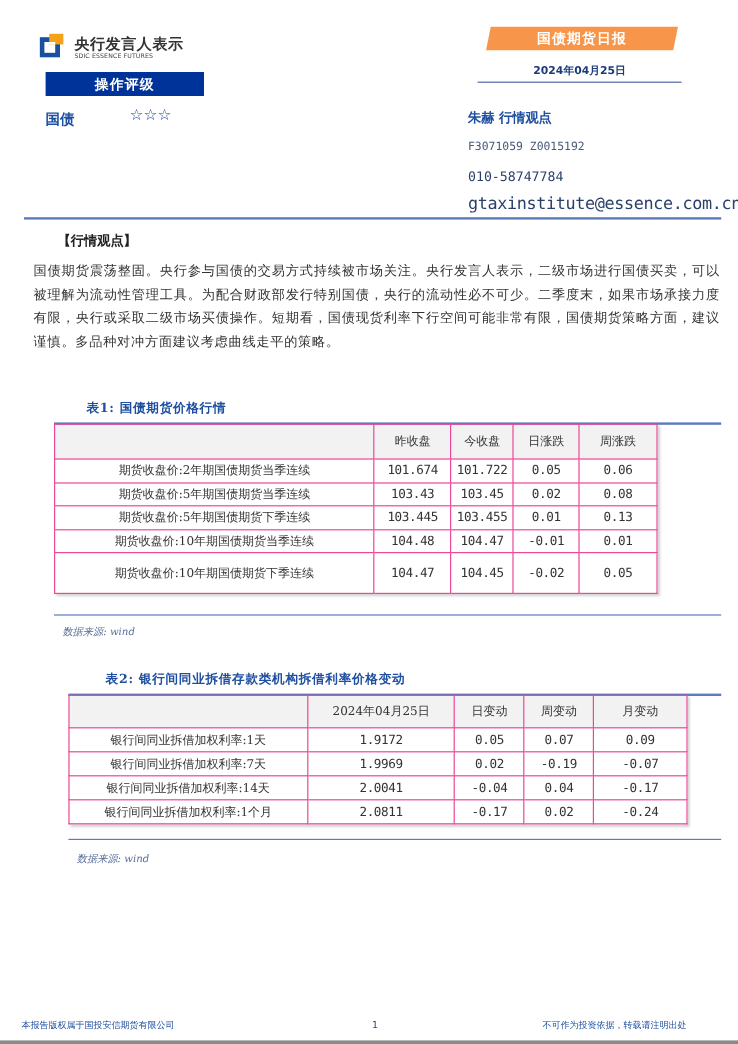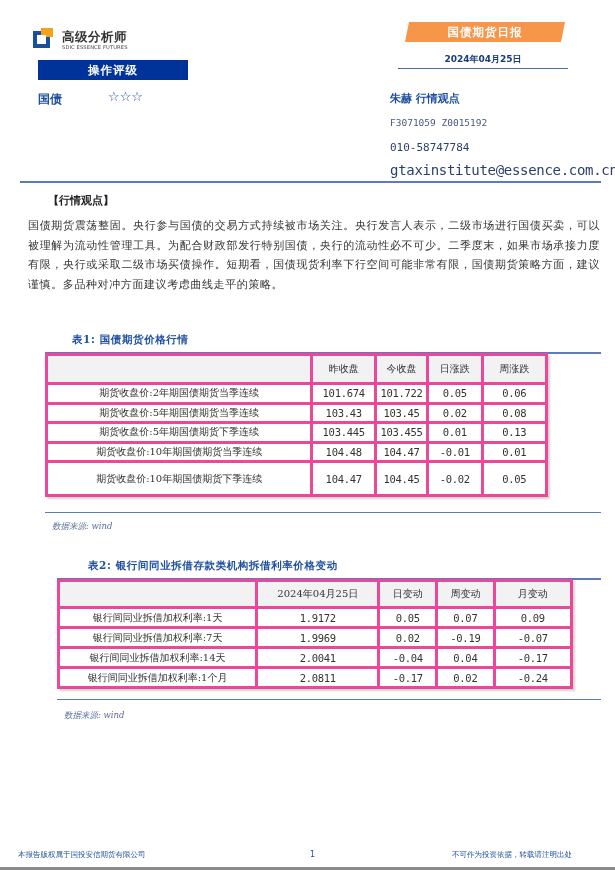--- a/index.html
+++ b/index.html
@@ -6,21 +6,21 @@
   html, body { width: 615px; height: 870px; background: #ffffff; overflow: hidden; }
   body { position: relative; font-family: "DejaVu Sans", sans-serif; color: #222; }
   .abs { position: absolute; }
 
   
   .logo-mark { left: 33px; top: 28px; width: 20px; height: 20px; }
   .logo-cn { left: 62px; top: 29px; font-size: 12.5px; color: #333; letter-spacing: 0.5px; font-weight: bold; }
   .logo-en { left: 62px; top: 44px; font-size: 5.2px; color: #444; letter-spacing: 0.1px; white-space: nowrap; }
 
   
-  .rating-bar { left: 38px; top: 60px; width: 150px; height: 20px; background: #003399; color: #fff; font-weight: bold; font-size: 11.5px; display: flex; align-items: center; justify-content: center; letter-spacing: 1px; font-family: "DejaVu Serif", serif; }
+  .rating-bar { left: 38px; top: 60px; width: 132px; height: 20px; background: #003399; color: #fff; font-weight: bold; font-size: 11.5px; display: flex; align-items: center; justify-content: center; letter-spacing: 1px; font-family: "DejaVu Serif", serif; }
   .rating-subject { left: 38px; top: 91px; font-size: 12px; color: #1f4fa0; font-weight: bold; font-family: "DejaVu Serif", serif; }
   .rating-stars { left: 108px; top: 89px; font-size: 13px; color: #1f4fa0; letter-spacing: 0px; }
 
   
   .report-tag { left: 405px; top: 22px; width: 160px; height: 20px; }
   .report-tag svg { position: absolute; left: 0; top: 0; }
   .report-tag span { position: absolute; left: 0; top: 0; width: 160px; height: 20px; display: flex; align-items: center; justify-content: center; color: #fff; font-size: 11.5px; font-weight: bold; letter-spacing: 1px; font-family: "DejaVu Serif", serif; }
   .report-date { left: 398px; top: 53px; width: 170px; text-align: center; font-size: 9px; color: #1a3a7a; font-weight: bold; }
   .date-rule { left: 398px; top: 68px; width: 170px; height: 1px; background: #4a6aa8; }
 
@@ -32,21 +32,21 @@
   .main-rule { left: 20px; top: 181px; width: 581px; height: 2px; background: #5b7bbb; }
 
   
   .section-title { left: 48px; top: 193px; font-size: 11px; font-weight: bold; color: #222; font-family: "DejaVu Serif", serif; }
   .paragraph { left: 28px; top: 216px; width: 572px; font-size: 11px; line-height: 19.6px; color: #333; font-family: "DejaVu Serif", serif; text-align: justify; letter-spacing: 0.6px; }
 
   
   .table-caption { font-size: 10.5px; font-weight: bold; color: #1f4fa0; font-family: "DejaVu Serif", serif; letter-spacing: 0.6px; margin-left: 24px; }
   .caption-rule { height: 1.5px; background: #5b7bbb; }
   table.data { position: absolute; border-collapse: collapse; font-size: 10px; color: #333; font-family: "DejaVu Serif", serif; box-shadow: 2px 2px 2px rgba(0,0,0,0.18); }
-  table.data td, table.data th { border: 3px solid #ec4899; text-align: center; font-weight: normal; padding: 0; white-space: nowrap; }
+  table.data td, table.data th { border: 1px solid #ec4899; text-align: center; font-weight: normal; padding: 0; white-space: nowrap; }
   table.data thead th { background: #f2f2f2; }
   table.data tbody td { background: #fff; }
   .num { font-family: "DejaVu Sans Mono", monospace; font-size: 10.5px; letter-spacing: -0.3px; }
 
   .source { font-size: 8.5px; font-style: italic; color: #5a6f9a; font-family: "DejaVu Serif", serif; }
 
   
   .footer-left { left: 18px; top: 850px; font-size: 7.5px; color: #1f4fa0; font-family: "DejaVu Serif", serif; }
   .footer-page { left: 310px; top: 850px; font-size: 8px; color: #1f4fa0; }
   .footer-right { left: 452px; top: 850px; font-size: 7.5px; color: #1f4fa0; font-family: "DejaVu Serif", serif; }
@@ -56,21 +56,21 @@
 <body>
 
 <div class="abs logo-mark">
   <svg width="20" height="20" viewBox="0 0 20 20">
     <rect x="0" y="3" width="17" height="17" fill="#1a4fa0"></rect>
     <rect x="4" y="7" width="9" height="9" fill="#ffffff"></rect>
     <rect x="8" y="0" width="12" height="9" fill="#f5a21b"></rect>
     <rect x="8" y="7" width="5" height="2" fill="#ffffff"></rect>
   </svg>
 </div>
-<div class="abs logo-cn">高级分析师</div>
+<div class="abs logo-cn">央行发言人表示</div>
 <div class="abs logo-en">SDIC ESSENCE FUTURES</div>
 
 <div class="abs rating-bar">操作评级</div>
 <div class="abs rating-subject">国债</div>
 <div class="abs rating-stars">☆☆☆</div>
 
 <div class="abs report-tag">
   <svg width="160" height="20" viewBox="0 0 160 20">
     <polygon points="4,0 160,0 156,20 0,20" fill="#f7964a"></polygon>
   </svg>

